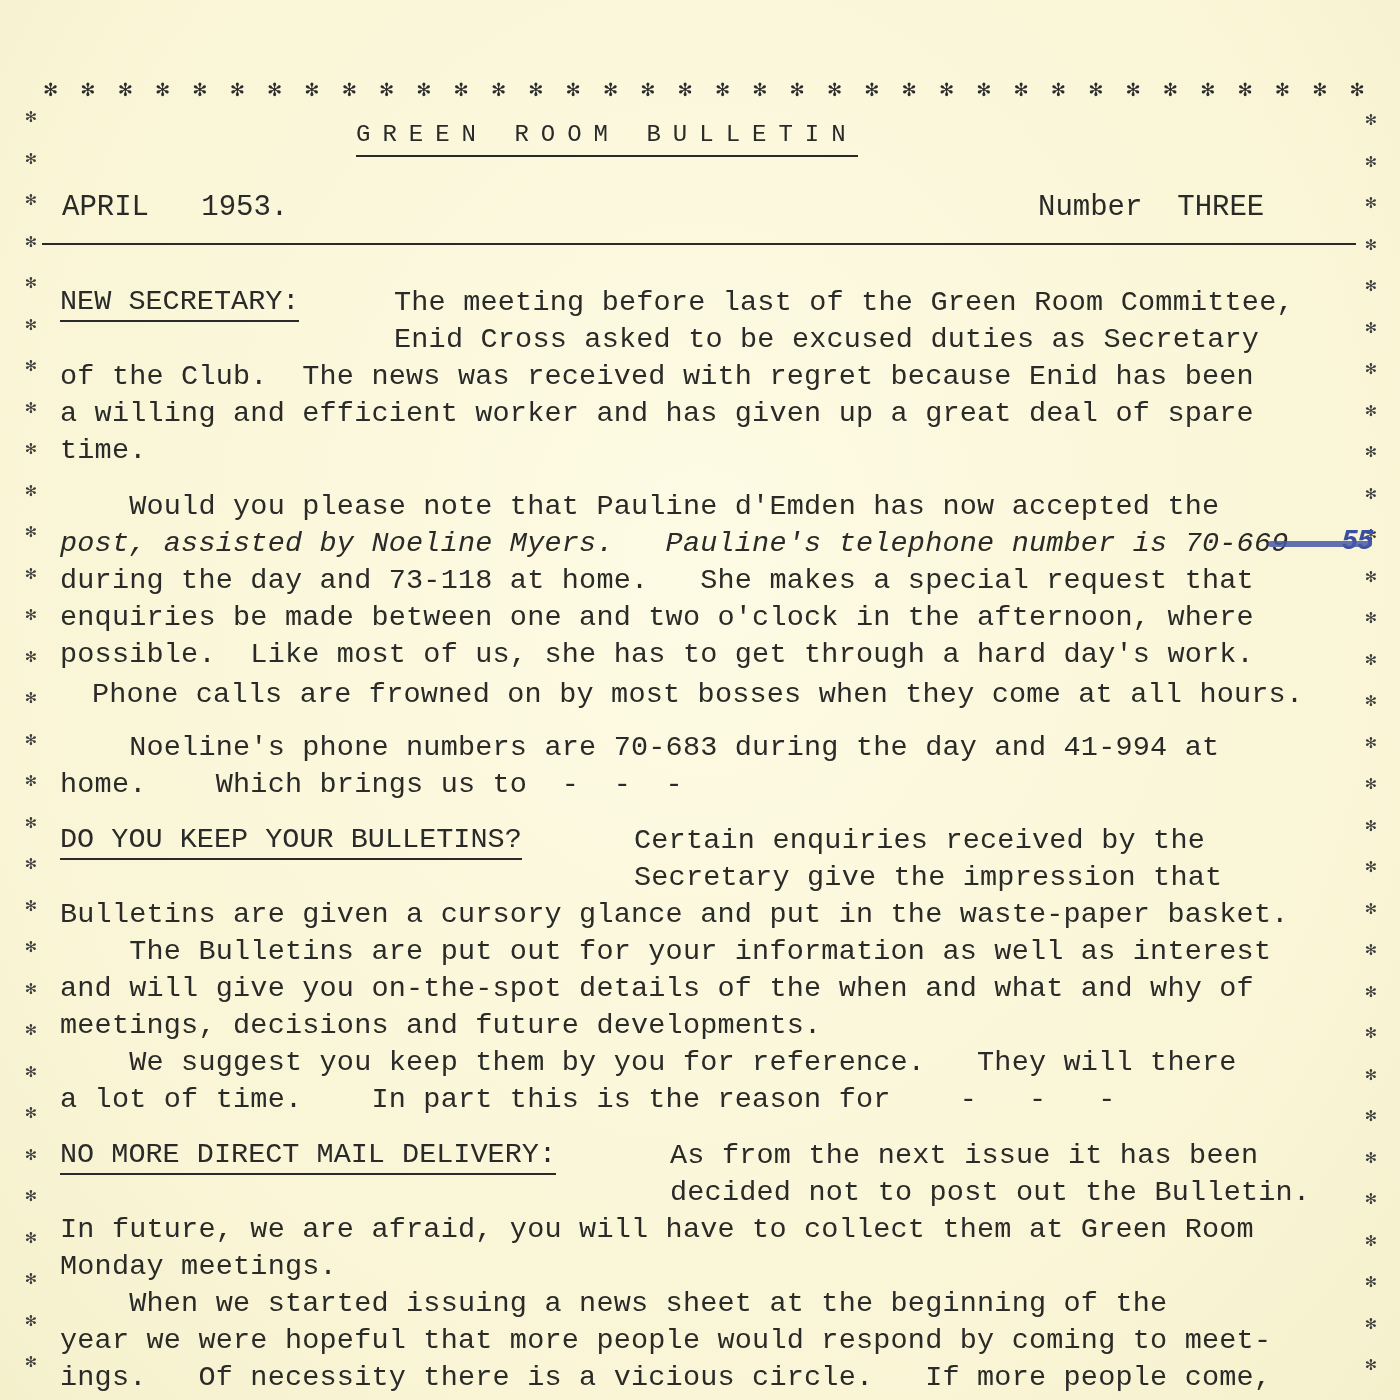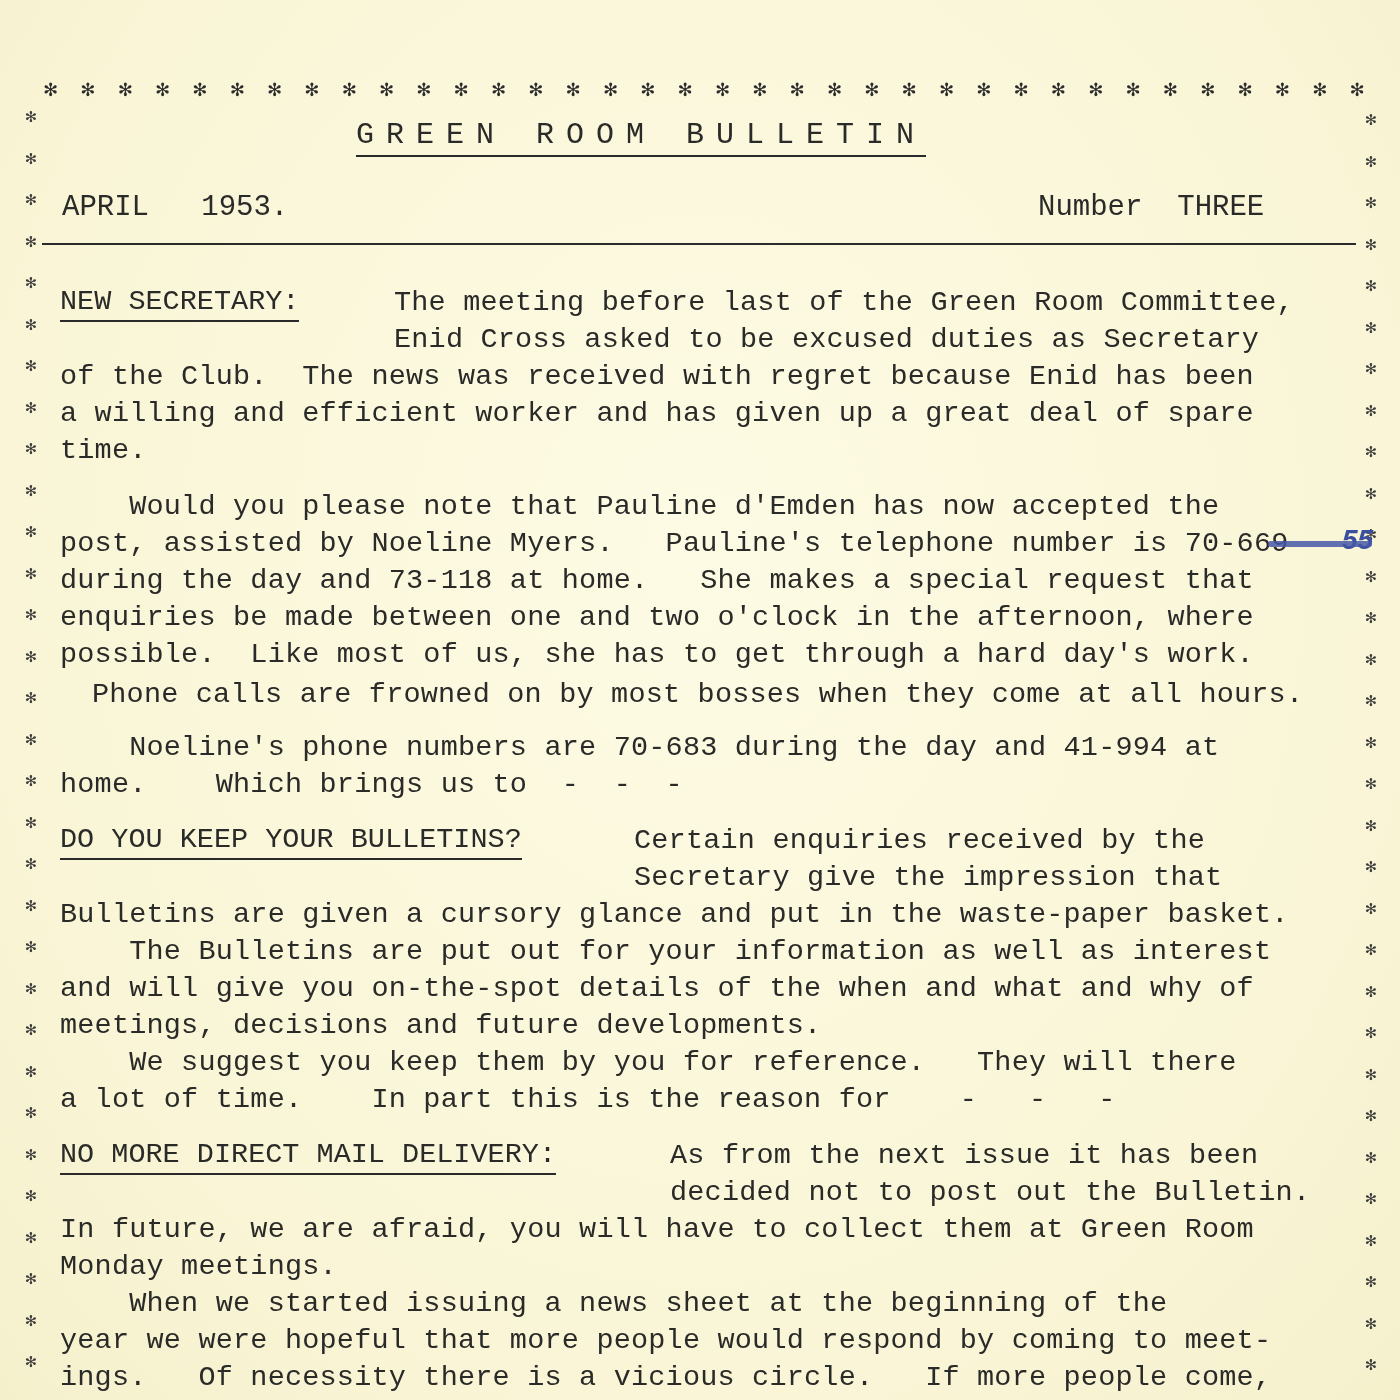--- a/index.html
+++ b/index.html
@@ -19,21 +19,21 @@
     font-size: 22px; letter-spacing: 0; white-space: nowrap; color: #2b2b2b;
     display: flex; justify-content: space-between;
   }
   .star-col {
     position: absolute; width: 30px; font-size: 18px; color: #3a3a3a;
     text-align: center;
   }
   .star-col span { position: absolute; left: 0; width: 30px; }
   .title {
     position: absolute; left: 356px; top: 117px;
-    font-size: 30px; letter-spacing: 12px; white-space: nowrap;
+    font-size: 24px; letter-spacing: 12px; white-space: nowrap;
     border-bottom: 2px solid #2a2a2a; padding-bottom: 2px; line-height: 36px;
   }
   .hdr {
     position: absolute; top: 190px; font-size: 29px; white-space: pre; line-height: 36px;
   }
   .rule {
     position: absolute; left: 42px; top: 243px; width: 1314px; height: 0;
     border-top: 2px solid #2a2a2a;
   }
   .line {
@@ -171,21 +171,21 @@
   <div class="rule"></div>
 
   <div class="heading" style="left:60px; top:284px;">NEW SECRETARY:</div>
   <div class="line" style="left:394px; top:285px;">The meeting before last of the Green Room Committee,</div>
   <div class="line" style="left:394px; top:322px;">Enid Cross asked to be excused duties as Secretary</div>
   <div class="line" style="left:60px; top:359px;">of the Club.  The news was received with regret because Enid has been</div>
   <div class="line" style="left:60px; top:396px;">a willing and efficient worker and has given up a great deal of spare</div>
   <div class="line" style="left:60px; top:433px;">time.</div>
 
   <div class="line" style="left:60px; top:489px;">    Would you please note that Pauline d'Emden has now accepted the</div>
-  <div class="line" style="left:60px; top:526px;">post, assisted by Noeline Myers.   Pauline's telephone number is 70-669</div>
+  <div class="line" style="left:60px; top:526px;font-style:italic;">post, assisted by Noeline Myers.   Pauline's telephone number is 70-669</div>
   <div class="line" style="left:60px; top:563px;">during the day and 73-118 at home.   She makes a special request that</div>
   <div class="line" style="left:60px; top:600px;">enquiries be made between one and two o'clock in the afternoon, where</div>
   <div class="line" style="left:60px; top:637px;">possible.  Like most of us, she has to get through a hard day's work.</div>
   <div class="line" style="left:60px; top:677px;margin-left:32px;">Phone calls are frowned on by most bosses when they come at all hours.</div>
 
   <div class="pen" style="left:1342px; top:492px; font-size:28px;">55</div>
   <div class="strike" style="left:1268px; top:541px; width:104px;"></div>
 
   <div class="line" style="left:60px; top:730px;">    Noeline's phone numbers are 70-683 during the day and 41-994 at</div>
   <div class="line" style="left:60px; top:767px;">home.    Which brings us to  -  -  -</div>

